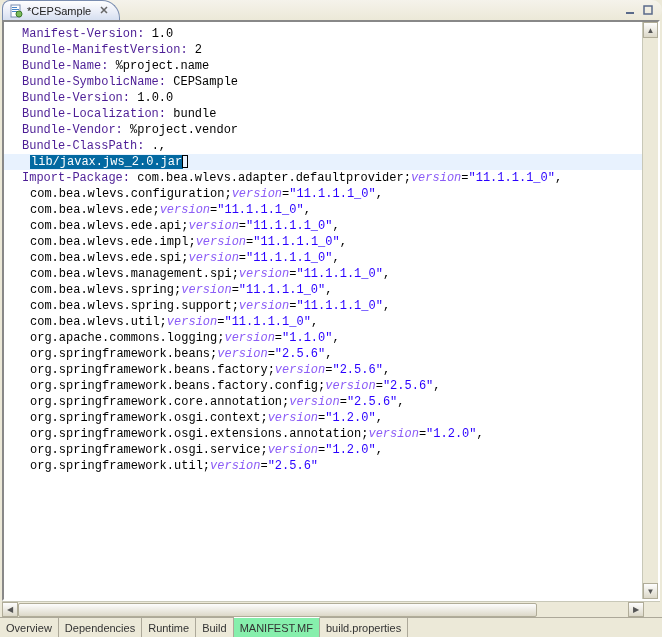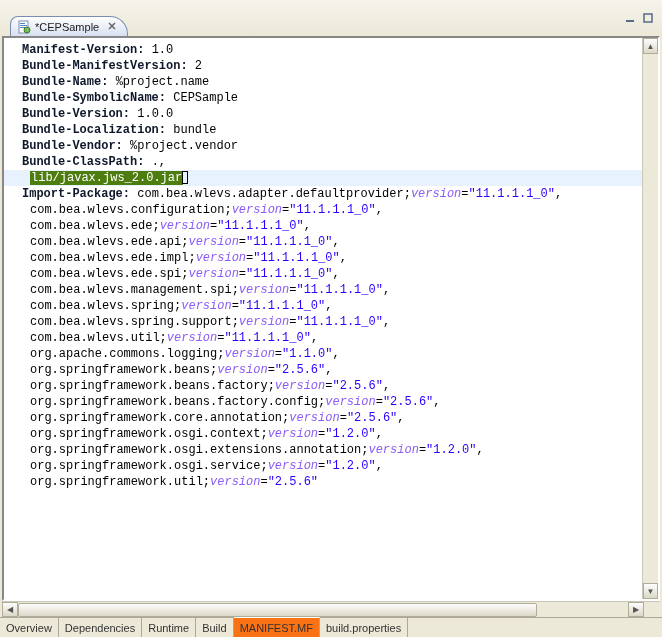--- a/index.html
+++ b/index.html
@@ -7,25 +7,26 @@
   font-family: "Segoe UI", Tahoma, sans-serif;
   font-size: 11px;
   background: #ece9d8;
   width: 662px;
   height: 637px;
   overflow: hidden;
   display: flex;
   flex-direction: column;
 }
 .tab-bar {
-  height: 36px;
+  height: 20px;
   background: linear-gradient(to bottom, #f5f3eb 0%, #ece9d8 100%);
   display: flex;
   align-items: flex-end;
-  padding-left: 10px;
+  padding-left: 2px;
+  border-radius: 10px;
 }
 .tab {
   background: linear-gradient(to bottom, #fefefe 0%, #e8ecf7 60%, #d6dff0 100%);
   border: 1px solid #7a8db0;
   border-bottom: none;
   border-radius: 8px 18px 0 0;
   padding: 2px 10px 2px 6px;
   display: flex;
   align-items: center;
   gap: 4px;
@@ -77,35 +78,35 @@
 .editor {
   flex: 1;
   font-family: "Courier New", monospace;
   font-size: 12px;
   line-height: 16px;
   padding: 4px 0 4px 8px;
   white-space: pre;
   overflow: hidden;
   color: #333;
 }
-.hdr { color: #0f172a; font-weight: bold; }
+.hdr { color: #4c1d95; font-weight: normal; }
 .val { color: #000; }
 .attr { color: #8b5cf6; font-style: italic; }
 .str { color: #2a00ff; }
 .line { display: block; padding-left: 10px; }
 .line.first { padding-left: 10px; }
 .line.cont { padding-left: 18px; }
 .sel-row {
   background: #e8f2fe;
   display: block;
   margin: 0 -8px;
   padding-left: 26px;
 }
 .sel-text {
-  background: #4d7c0f;
+  background: #0369a1;
   color: #fff;
   padding: 0 1px;
 }
 .caret-box {
   display: inline-block;
   width: 6px;
   height: 13px;
   border: 1px solid #000;
   vertical-align: middle;
   margin-left: -1px;
@@ -157,21 +158,21 @@
   padding: 2px 6px;
   font-size: 11px;
   border-right: 1px solid #aca899;
   background: #ece9d8;
   color: #333;
   display: flex;
   align-items: center;
   cursor: pointer;
 }
 .btab.active {
-  background: #f97316;
+  background: #86efac;
   border-top: 1px solid #fff;
   margin-top: -1px;
   text-align: center;
 }
 </style>
 </head>
 <body>
 
 <div class="tab-bar">
   <div class="tab">

